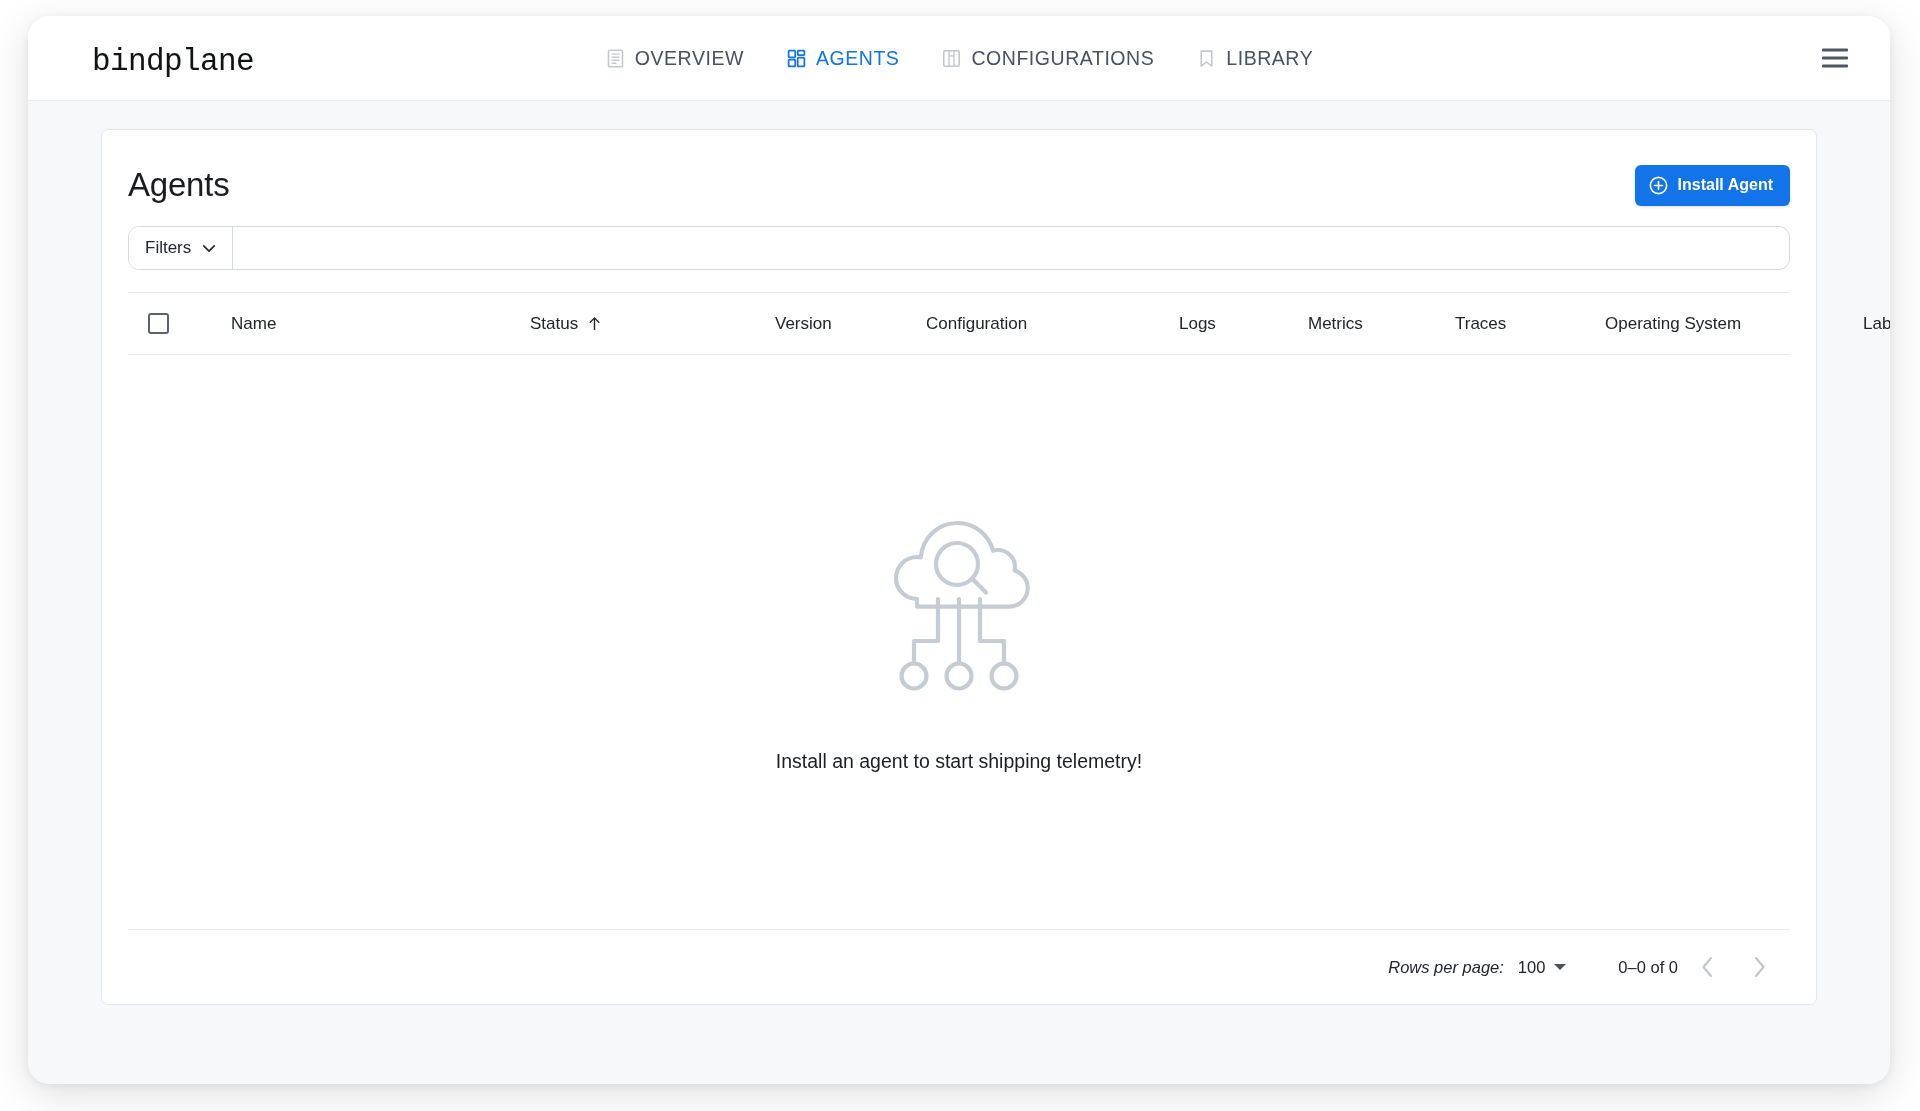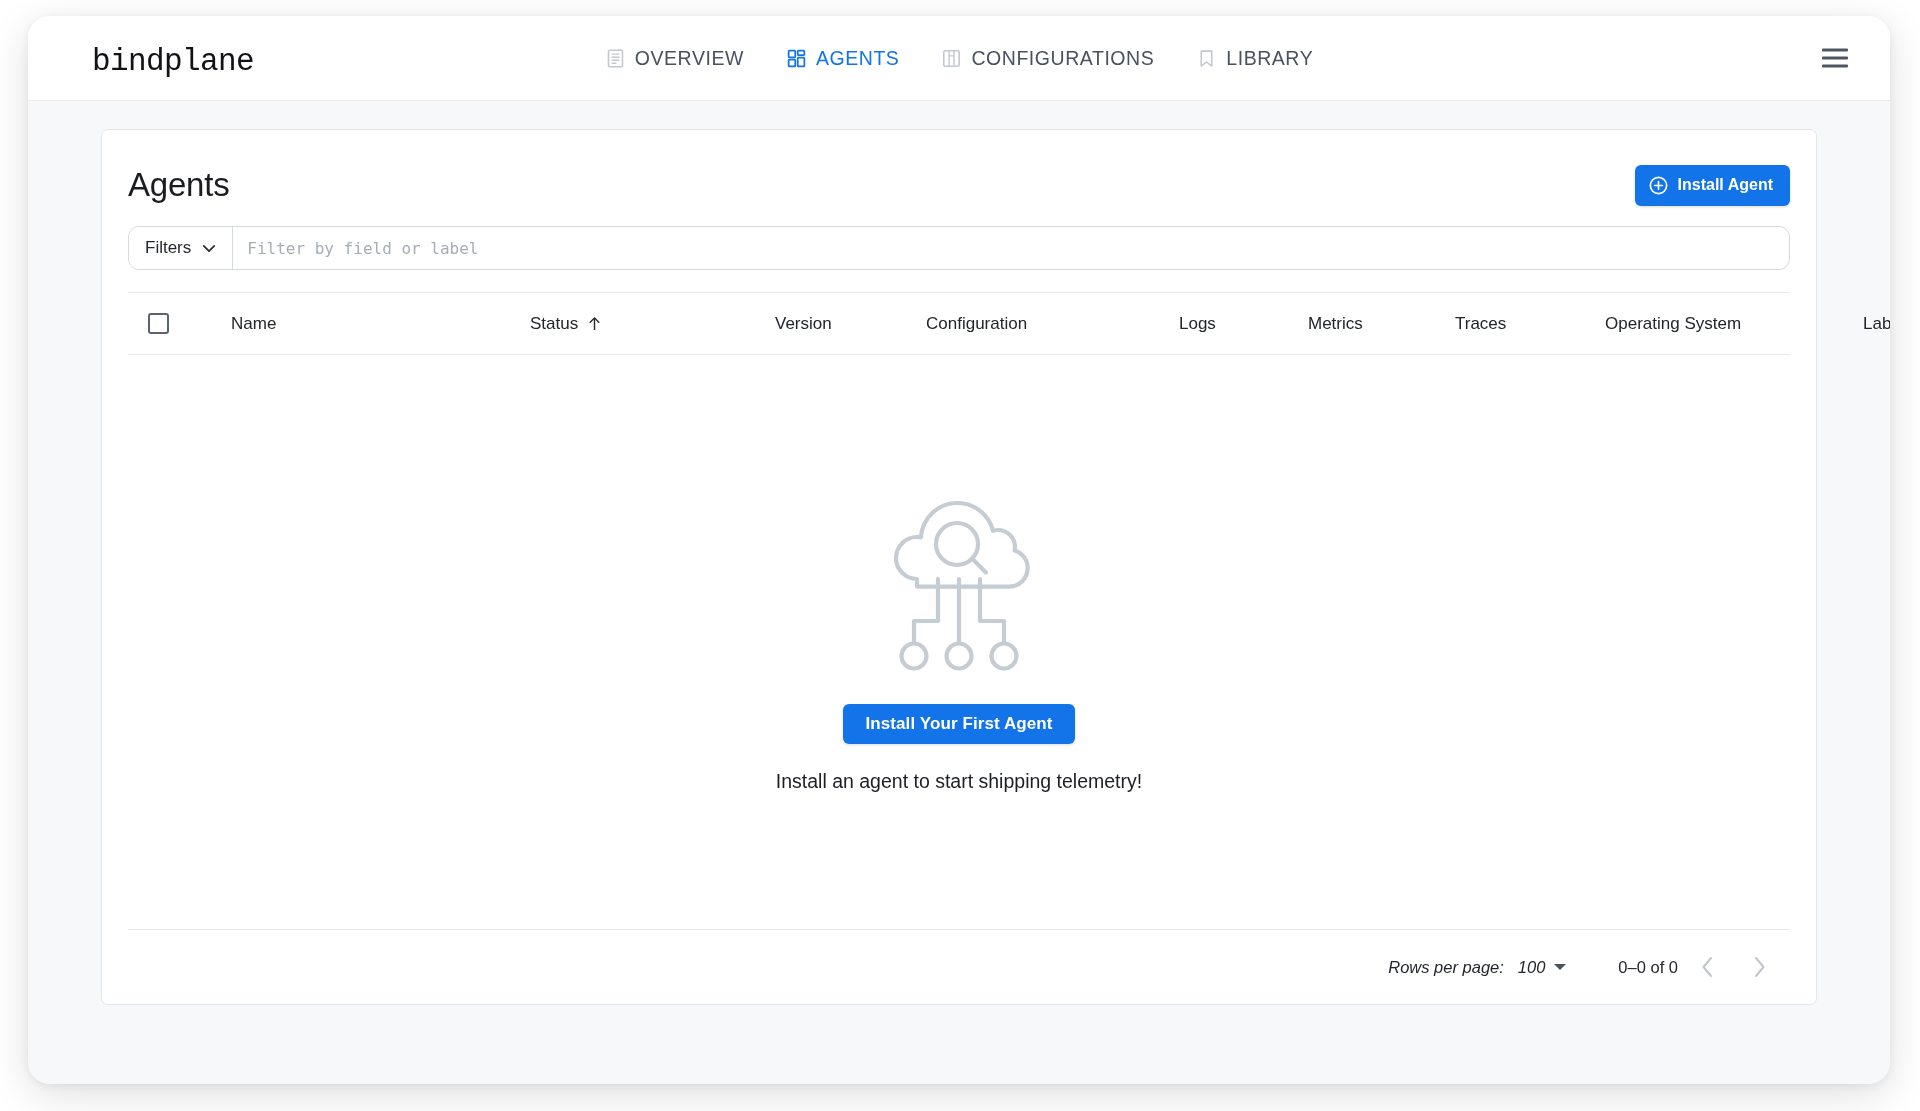--- a/index.html
+++ b/index.html
@@ -258,21 +258,20 @@
   }
   .pg-label { font-size: 16.5px; color: #22252b; font-style: italic; }
   .rows-select {
     display: flex;
     align-items: center;
     gap: 9px;
     margin-left: 14px;
     cursor: pointer;
     font-size: 16.5px;
     color: #22252b;
-    font-style: italic;
   }
   .caret-down { width: 0; height: 0; border-left: 6px solid transparent; border-right: 6px solid transparent; border-top: 6px solid #4a505c; display:block; }
   .pg-range { font-size: 16.5px; color: #22252b; margin-left: 52px; }
   .pg-btn {
     width: 46px; height: 46px;
     display: flex; align-items: center; justify-content: center;
     cursor: pointer;
     margin-left: 6px;
   }
   .pg-btn svg { display: block; }
@@ -362,21 +361,20 @@
 
       <div class="filter-row">
         <div class="filters-btn">
           <span>Filters</span>
           <span class="chev">
             <svg class="chev" viewBox="0 0 16 10" fill="none">
               <path d="M2 2l6 6 6-6" stroke="#25282e" stroke-width="1.9" stroke-linecap="round" stroke-linejoin="round"></path>
             </svg>
           </span>
         </div>
-        <input class="filter-input" type="text" placeholder="Filter by field or label" style="">
       </div>
 
       <div class="table-wrap">
 
         <div class="thead">
           <div class="th th-check">
             <div class="checkbox"></div>
           </div>
           <div class="th" style="width:258px;">
             <span>Name</span>
@@ -429,21 +427,20 @@
                   <line x1="83" y1="95" x2="83" y2="159"></line>
                   <path d="M104 95v42h24v22"></path>
 
                   <circle cx="38" cy="172" r="12.5"></circle>
                   <circle cx="83" cy="172" r="12.5"></circle>
                   <circle cx="128" cy="172" r="12.5"></circle>
                 </g>
               </svg>
             </span>
 
-            <button class="btn-cta">Install Your First Agent</button>
 
             <div class="empty-caption">Install an agent to start shipping telemetry!</div>
           </div>
         </div>
       </div>
 
       <div class="pagination">
         <span class="pg-label">Rows per page:</span>
 
         <div class="rows-select">

